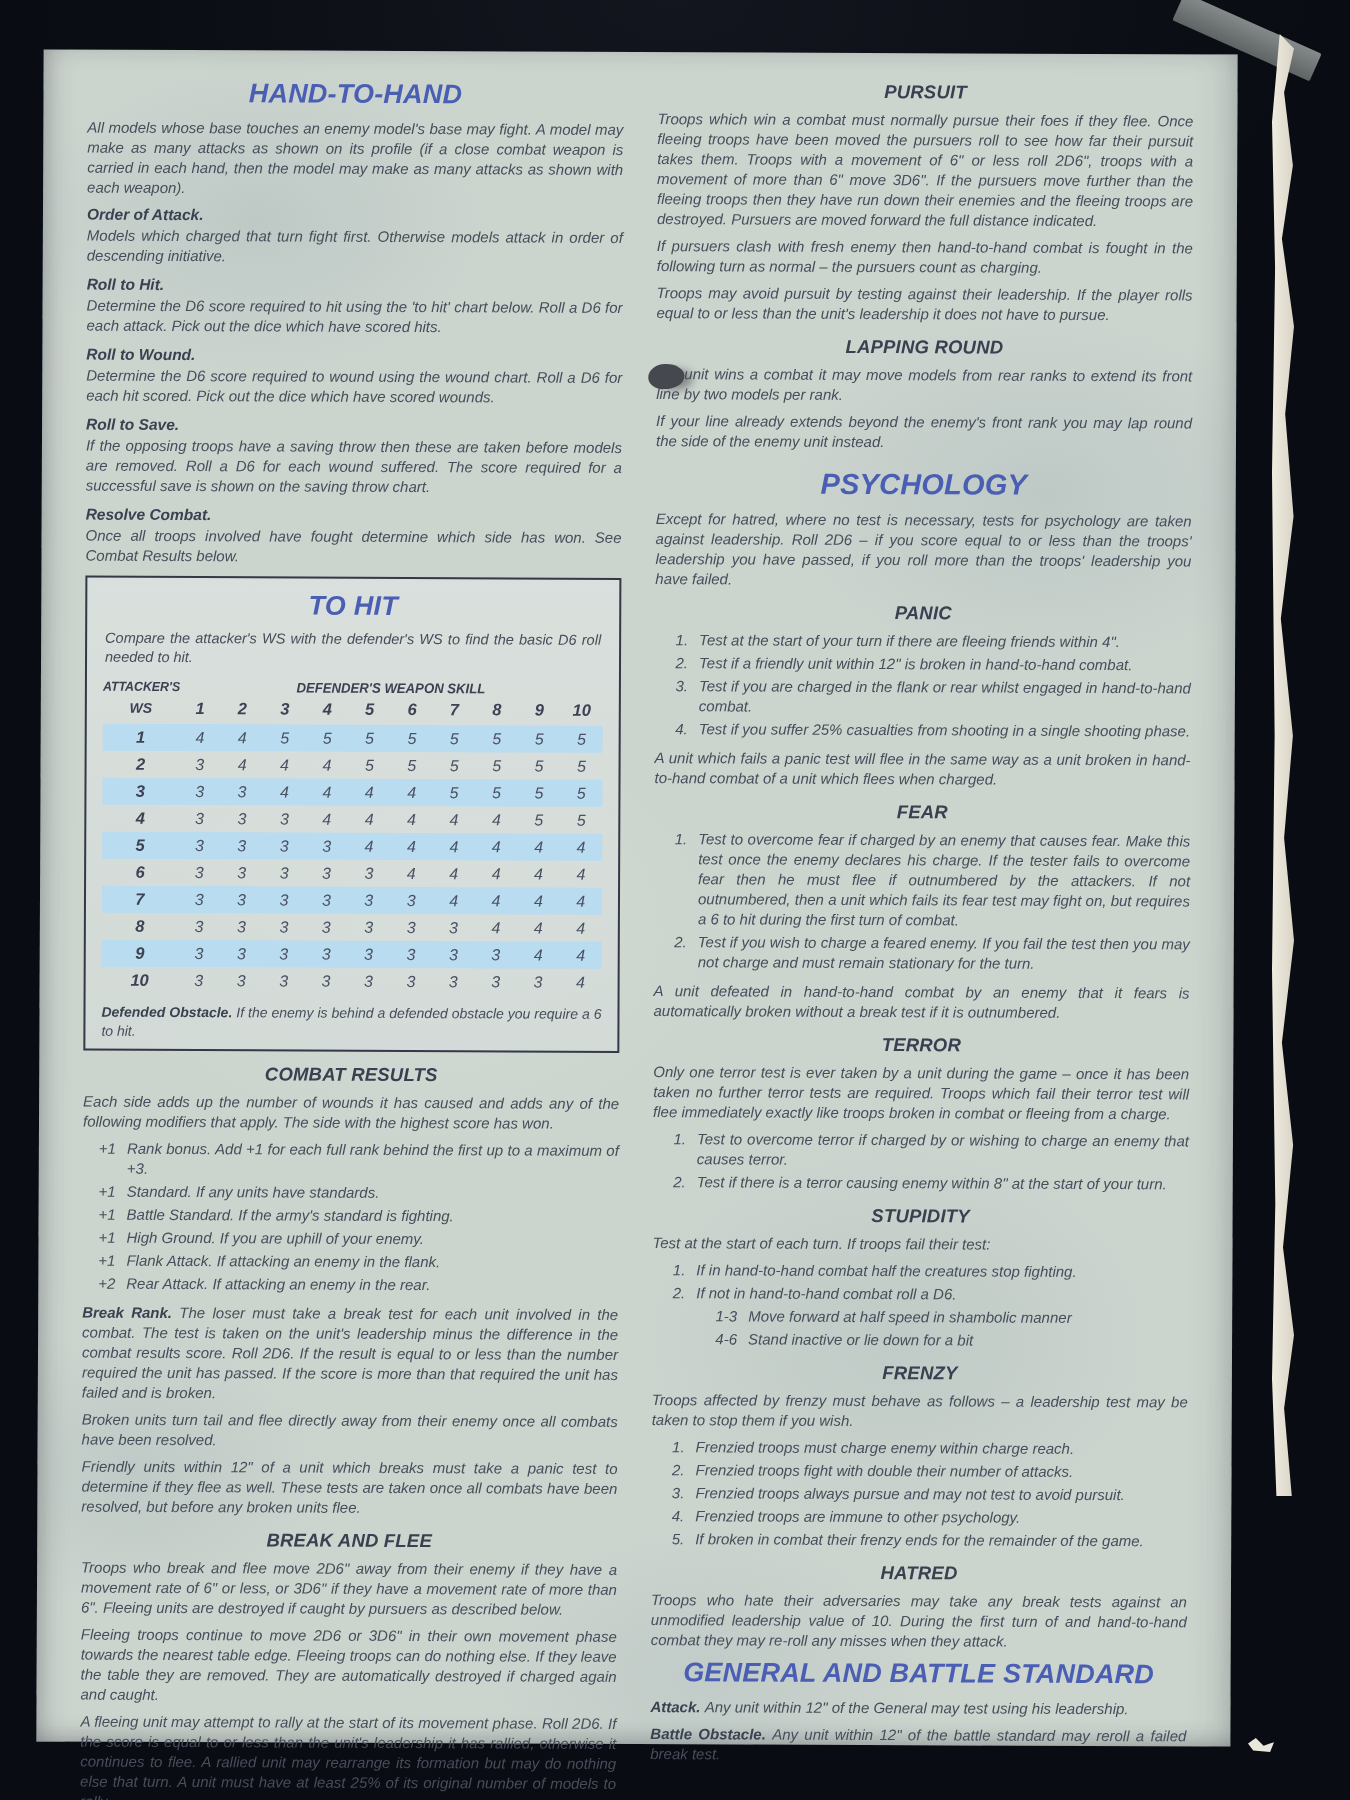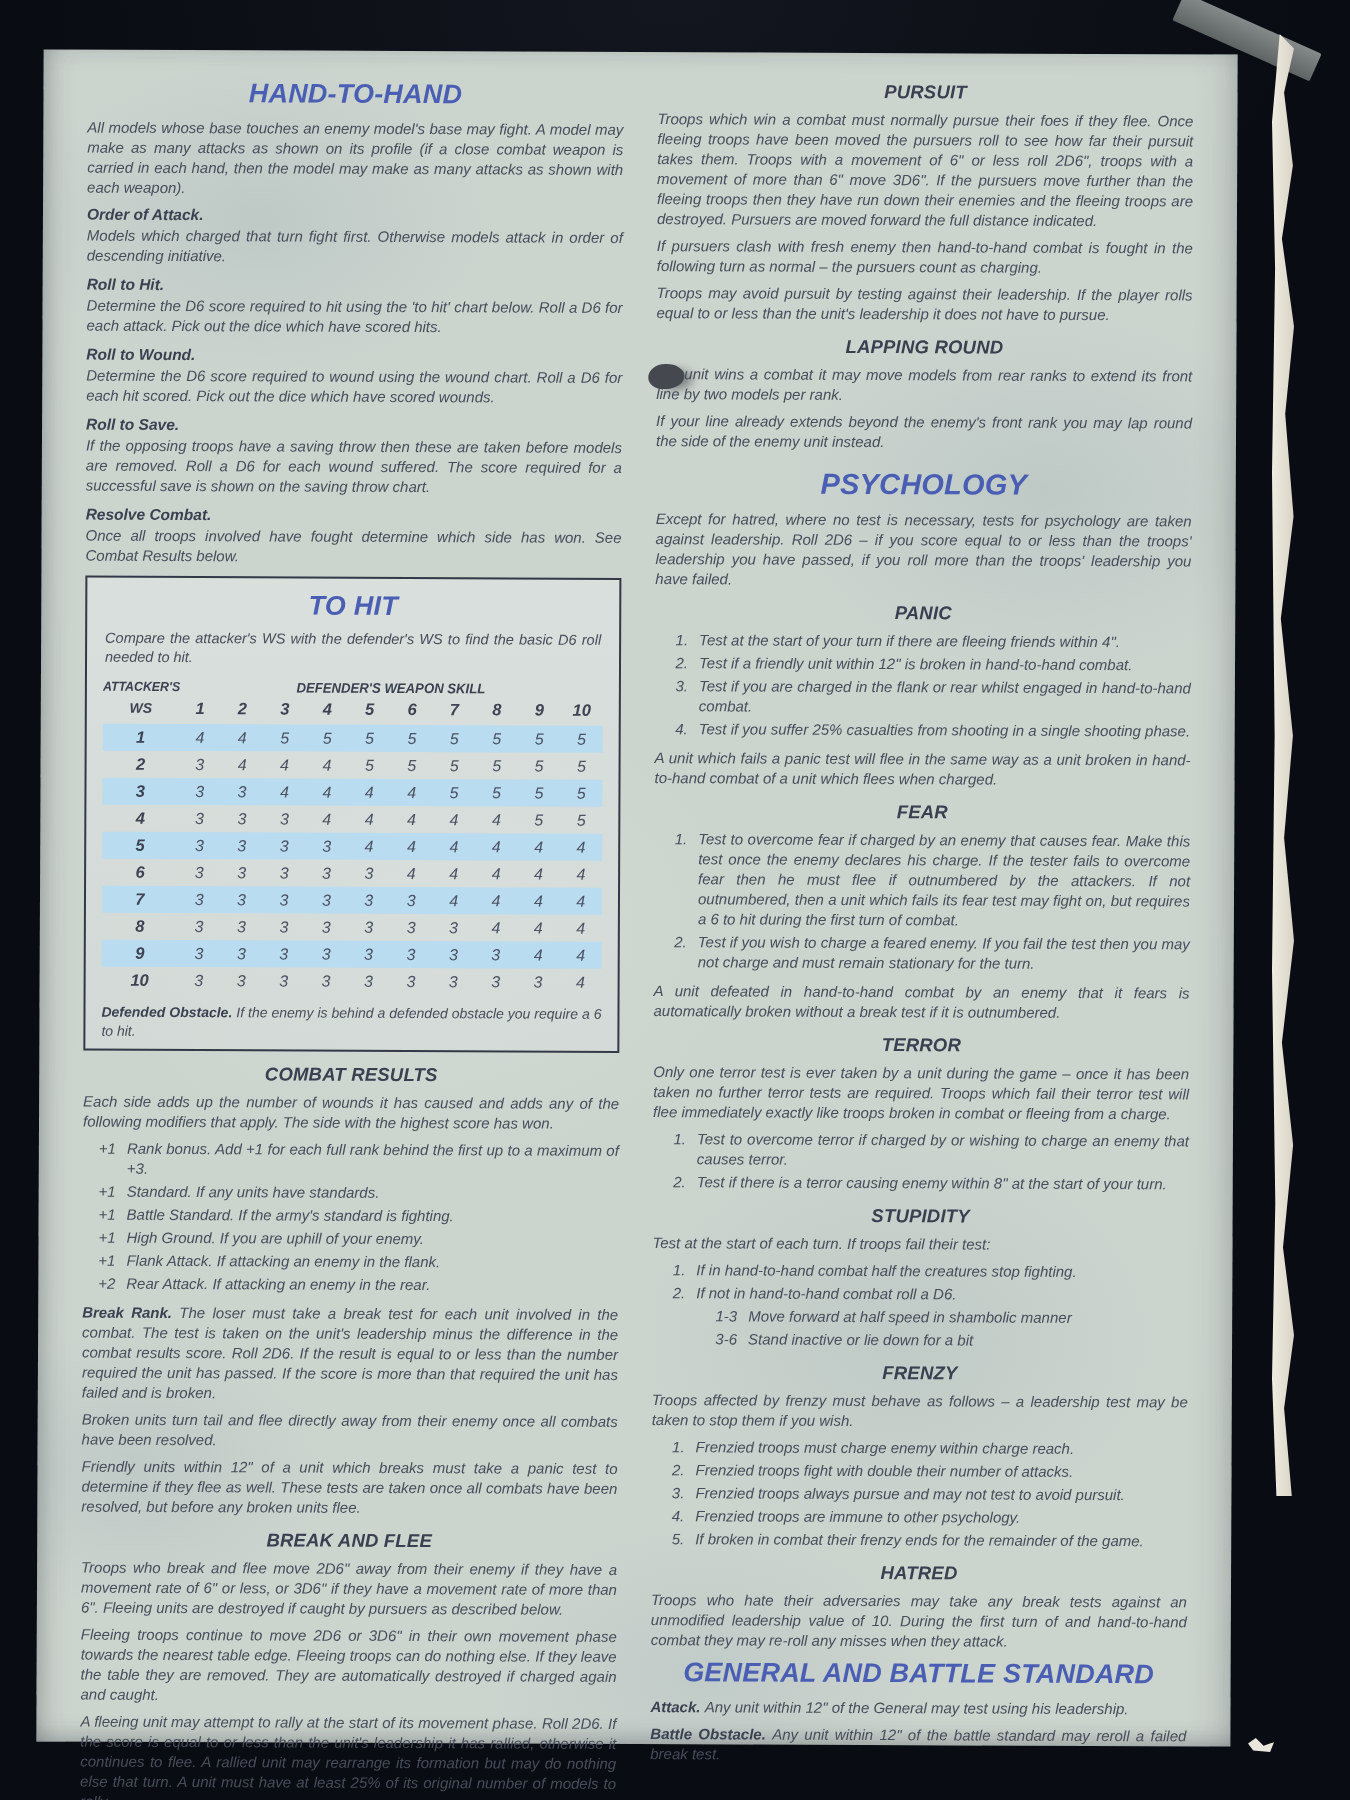--- a/index.html
+++ b/index.html
@@ -394,21 +394,21 @@
             </div>
             <div class="li">
               <span class="li-n">2.</span>
               <span class="li-t">If not in hand-to-hand combat roll a D6.</span>
             </div>
             <div class="li sub">
               <span class="li-n">1-3</span>
               <span class="li-t">Move forward at half speed in shambolic manner</span>
             </div>
             <div class="li sub">
-              <span class="li-n">3-6</span>
+              <span class="li-n">4-6</span>
               <span class="li-t">Stand inactive or lie down for a bit</span>
             </div>
           </div>
 
         <h2 class="h-dark">FRENZY</h2>
         <div class="paras">
             <p class="para">Troops affected by frenzy must behave as follows – a leadership test may be taken to stop them if you wish.</p>
           </div>
         <div class="list">
             <div class="li">

